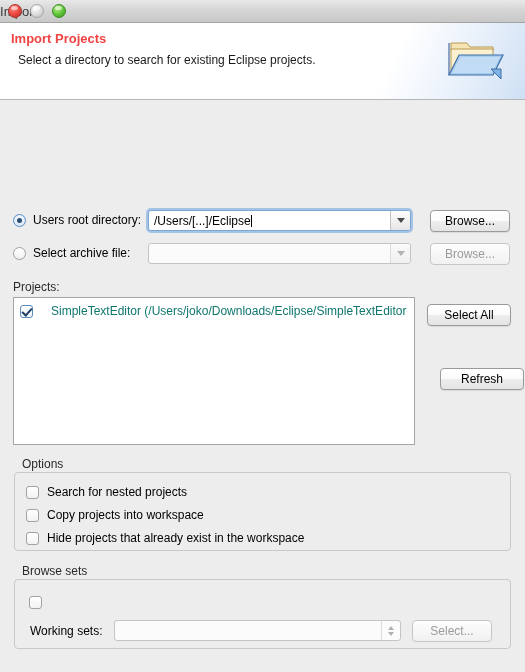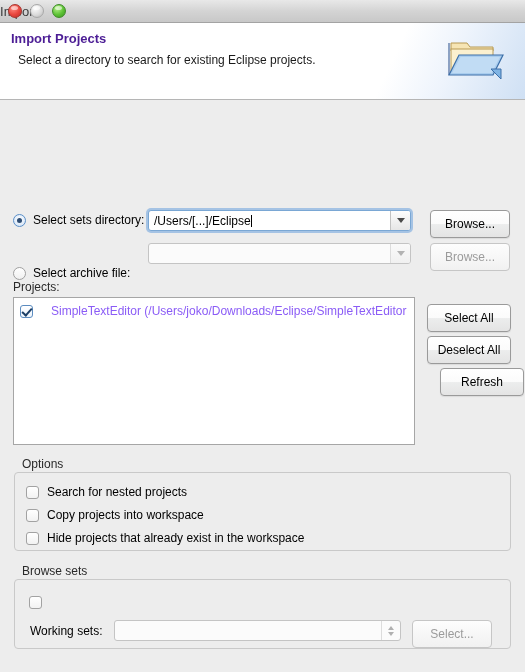--- a/index.html
+++ b/index.html
@@ -96,21 +96,21 @@
     width: 180px;
     height: 76px;
     background: linear-gradient(115deg, #ffffff 0%, #ffffff 30%, #eef4fc 58%, #cfe0f4 100%);
   }
   .header-title {
     position: absolute;
     left: 11px;
     top: 8px;
     font-size: 13px;
     font-weight: bold;
-    color: #4c1d95;
+    color: #ef4444;
   }
   .header-desc {
     position: absolute;
     left: 18px;
     top: 30px;
     font-size: 12px;
     color: #1a1a1a;
   }
   .folder-icon {
     position: absolute;
@@ -221,21 +221,21 @@
   .combo.disabled .tri-down { border-top-color: #b3b3b3; }
   .combo.disabled .combo-arrow {
     background: linear-gradient(to bottom, #fafafa, #f0f0f0);
     border-left-color: #dcdcdc;
   }
 
   
   .btn {
     position: absolute;
     box-sizing: border-box;
-    height: 28px;
+    height: 22px;
     border-radius: 4px;
     border: 1px solid #9a9a9a;
     background: linear-gradient(to bottom, #ffffff 0%, #fbfbfb 48%, #eceded 52%, #e4e4e4 100%);
     font-size: 12px;
     color: #000;
     display: flex;
     align-items: center;
     justify-content: center;
     box-shadow: 0 1px 0 rgba(255,255,255,0.8) inset, 0 1px 1px rgba(0,0,0,0.08);
     white-space: nowrap;
@@ -260,21 +260,21 @@
     display: flex;
     align-items: center;
     height: 20px;
     padding-left: 6px;
     margin-top: 3px;
     white-space: nowrap;
   }
   .list-item-label {
     margin-left: 18px;
     font-size: 12px;
-    color: #8b5cf6;
+    color: #0f766e;
   }
 
   
   .cb {
     width: 13px;
     height: 13px;
     box-sizing: border-box;
     border: 1px solid #a2a2a2;
     border-radius: 3px;
     background: linear-gradient(to bottom, #ffffff, #f2f2f2);
@@ -376,31 +376,31 @@
       <path d="M4 40 L14 20 L58 20 L48 40 Z" fill="#a9cdee" stroke="#3c6fa8" stroke-width="1.2"></path>
       <path d="M7 38 L15.5 22 L55 22 L46.5 38 Z" fill="#c9e0f6" opacity="0.75"></path>
       <path d="M46 34 L56 34 L56 44 Z" fill="#7fb4e4" stroke="#3c6fa8" stroke-width="1"></path>
     </svg>
   </div>
 
   <div class="body">
 
     <div class="row" style="left:13px; top:113px;">
       <span class="radio on"></span>
-      <span class="row-label">Select sets directory:</span>
+      <span class="row-label">Users root directory:</span>
     </div>
     <div class="combo focused" style="left:148px; top:110px; width:263px;">
       <span class="combo-value"><span>/Users/[...]/Eclipse</span><span class="caret"></span></span>
       <span class="combo-arrow">
           <span class="tri-down"></span>
         </span>
     </div>
     <div class="btn" style="left:430px; top:110px; width:80px;">Browse...</div>
 
-    <div class="row" style="left:13px; top:146px;margin-top:20px;">
+    <div class="row" style="left:13px; top:146px;">
       <span class="radio"></span>
       <span class="row-label">Select archive file:</span>
     </div>
     <div class="combo disabled" style="left:148px; top:143px; width:263px;">
       <span class="combo-value"></span>
       <span class="combo-arrow">
           <span class="tri-down"></span>
         </span>
     </div>
     <div class="btn disabled" style="left:430px; top:143px; width:80px;">Browse...</div>
@@ -408,21 +408,20 @@
     <div class="group-title" style="left:13px; top:180px;">Projects:</div>
 
     <div class="listbox" style="left:13px; top:197px; width:402px; height:148px;">
       <div class="list-item">
         <span class="cb on"></span>
         <span class="list-item-label">SimpleTextEditor (/Users/joko/Downloads/Eclipse/SimpleTextEditor</span>
       </div>
     </div>
 
     <div class="btn" style="left:427px; top:204px; width:84px;">Select All</div>
-    <div class="btn" style="left:427px; top:236px; width:84px;">Deselect All</div>
     <div class="btn" style="left:440px; top:268px; width:84px;">Refresh</div>
 
     <div class="group-title" style="left:22px; top:357px;">Options</div>
     <div class="group-box" style="left:14px; top:372px; width:497px; height:79px;"></div>
 
     <div class="check-row" style="left:26px; top:385px;">
       <span class="cb"></span>
       <span class="cb-label">Search for nested projects</span>
     </div>
     <div class="check-row" style="left:26px; top:408px;">

